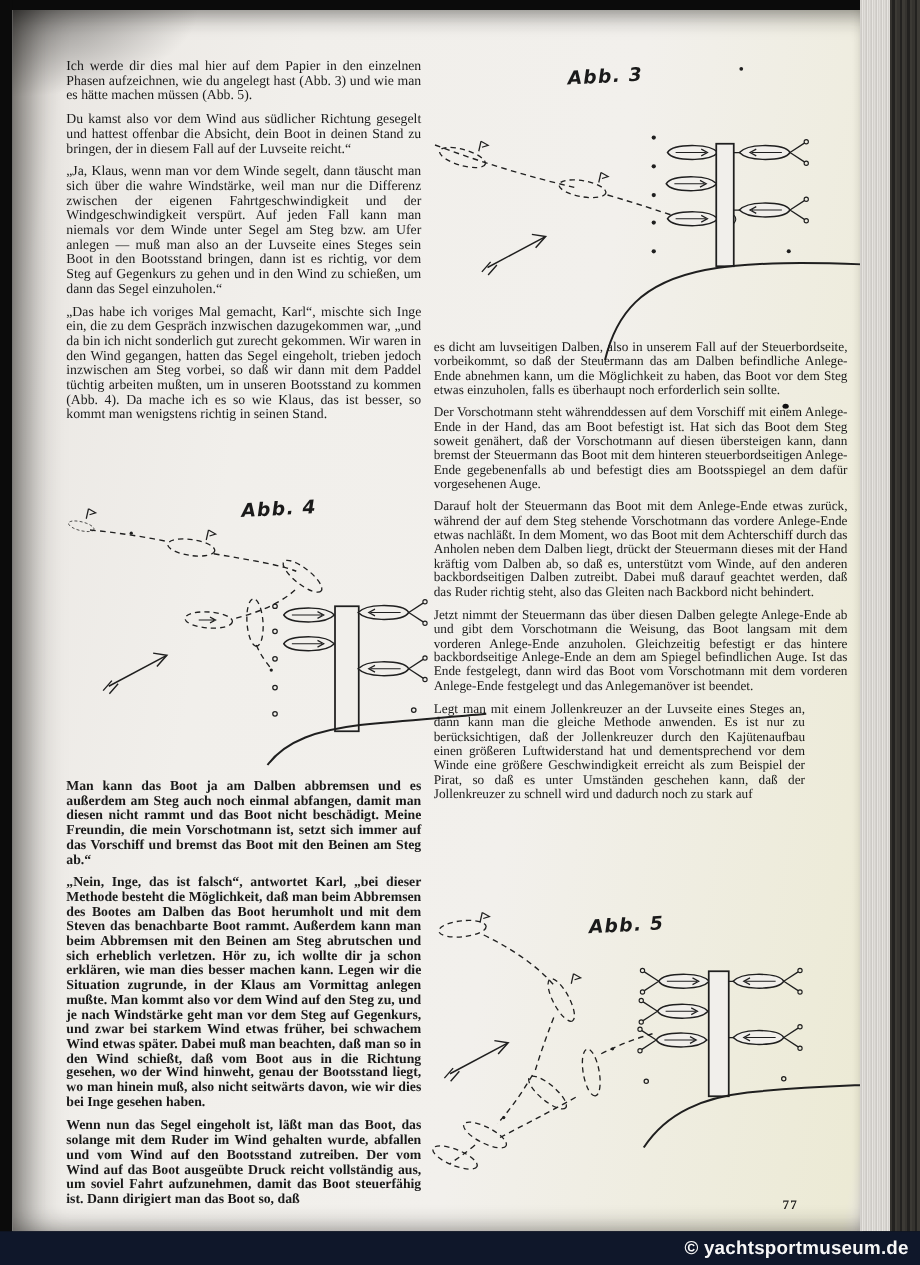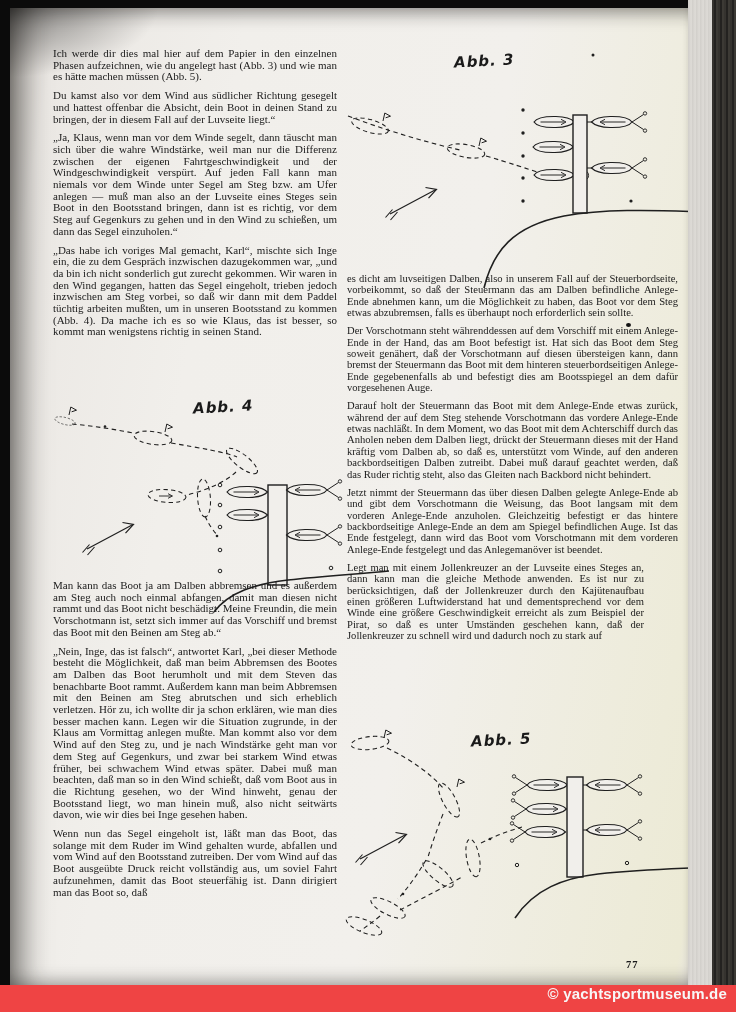--- a/index.html
+++ b/index.html
@@ -11,27 +11,27 @@
     box-shadow:inset 28px 0 30px -18px rgba(22,20,17,.6),
                inset 0 16px 18px -12px rgba(22,20,17,.42),
                inset 0 -14px 16px -10px rgba(22,20,17,.3),
                inset -5px 0 10px -7px rgba(22,20,17,.18);}
   .corner-shadow{position:absolute;left:10px;top:8px;width:150px;height:70px;
     background:radial-gradient(ellipse at 0 0,rgba(0,0,0,.45),transparent 70%);pointer-events:none;}
   .edge-pages{position:absolute;right:24px;top:0;width:24px;height:985px;
     background:repeating-linear-gradient(90deg,#dedcd8 0px,#c7c4bf 1px,#e6e4e0 2px,#cfccc7 3px,#e9e7e3 4px);}
   .edge-dark{position:absolute;right:0;top:0;width:24px;height:985px;
     background:repeating-linear-gradient(90deg,#35332f 0 2px,#232220 2px 4px,#3c3a35 4px 6px);}
-  .bottom-bar{position:absolute;left:0;bottom:0;width:100%;height:27px;background:#ef4444;
-    display:flex;align-items:flex-start;justify-content:flex-end;padding-right:9px;box-sizing:border-box;}
+  .bottom-bar{position:absolute;left:0;bottom:0;width:100%;height:27px;background:#0f172a;
+    display:flex;align-items:center;justify-content:flex-end;padding-right:9px;box-sizing:border-box;}
   .watermark{color:#f7f7f7;font-family:"Liberation Sans",sans-serif;font-weight:bold;font-size:15px;letter-spacing:.2px;}
   .col{position:absolute;color:#1a1a1a;}
   .col p{margin:0 0 7px;text-align:justify;}
   .col-l1{left:43px;top:40px;width:284px;}
-  .col-l2{left:43px;top:572px;width:284px;}
+  .col-l2{left:43px;top:616px;width:284px;font-weight:bold;}
   .col-l1 p,.col-l2 p{font-size:11px;line-height:11.7px;}
   .col-r1{left:337px;top:265px;width:331px;}
   .col-r1 p{font-size:10.6px;line-height:11.35px;}
   .col-r1 p.narrow{padding-right:34px;}
   .figure{position:absolute;}
   .figure svg{overflow:visible;display:block;}
   .fig-label{position:absolute;font-family:"DejaVu Sans",sans-serif;font-style:italic;font-weight:bold;
     font-size:15px;color:#1a1a1a;transform:rotate(-3deg);letter-spacing:1px;white-space:nowrap;}
   .page-number{position:absolute;left:616px;top:927px;font-weight:bold;font-size:10.5px;color:#1a1a1a;letter-spacing:1px;margin-top:24px;}
   .speck{position:absolute;left:616px;top:315px;width:5px;height:4px;background:#111;border-radius:50%;}
@@ -168,33 +168,33 @@
         <circle cx="177" cy="135" r="1.7"></circle>
           <circle cx="287" cy="133" r="1.7"></circle>
       </g>
       <path d="M175,188 C194,159 224,148 258,144 C296,140 326,139 350,138" fill="none" stroke="#1f1f1f" stroke-width="1.6"></path>
     </svg>
     <div class="fig-label fig5-label">Abb. 5</div>
   </div>
 
   <div class="col col-l1">
     <p>Ich werde dir dies mal hier auf dem Papier in den einzelnen Phasen aufzeichnen, wie du angelegt hast (Abb. 3) und wie man es hätte machen müssen (Abb. 5).</p>
-    <p>Du kamst also vor dem Wind aus südlicher Richtung gesegelt und hattest offenbar die Absicht, dein Boot in deinen Stand zu bringen, der in diesem Fall auf der Luvseite liegt.“</p>
+    <p>Du kamst also vor dem Wind aus südlicher Richtung gesegelt und hattest offenbar die Absicht, dein Boot in deinen Stand zu bringen, der in diesem Fall auf der Luvseite reicht.“</p>
     <p>„Ja, Klaus, wenn man vor dem Winde segelt, dann täuscht man sich über die wahre Windstärke, weil man nur die Differenz zwischen der eigenen Fahrtgeschwindigkeit und der Windgeschwindigkeit verspürt. Auf jeden Fall kann man niemals vor dem Winde unter Segel am Steg bzw. am Ufer anlegen — muß man also an der Luvseite eines Steges sein Boot in den Bootsstand bringen, dann ist es richtig, vor dem Steg auf Gegenkurs zu gehen und in den Wind zu schießen, um dann das Segel einzuholen.“</p>
     <p>„Das habe ich voriges Mal gemacht, Karl“, mischte sich Inge ein, die zu dem Gespräch inzwischen dazugekommen war, „und da bin ich nicht sonderlich gut zurecht gekommen. Wir waren in den Wind gegangen, hatten das Segel eingeholt, trieben jedoch inzwischen am Steg vorbei, so daß wir dann mit dem Paddel tüchtig arbeiten mußten, um in unseren Bootsstand zu kommen (Abb. 4). Da mache ich es so wie Klaus, das ist besser, so kommt man wenigstens richtig in seinen Stand.</p>
   </div>
 
   <div class="col col-l2">
     <p>Man kann das Boot ja am Dalben abbremsen und es außerdem am Steg auch noch einmal abfangen, damit man diesen nicht rammt und das Boot nicht beschädigt. Meine Freundin, die mein Vorschotmann ist, setzt sich immer auf das Vorschiff und bremst das Boot mit den Beinen am Steg ab.“</p>
     <p>„Nein, Inge, das ist falsch“, antwortet Karl, „bei dieser Methode besteht die Möglichkeit, daß man beim Abbremsen des Bootes am Dalben das Boot herumholt und mit dem Steven das benachbarte Boot rammt. Außerdem kann man beim Abbremsen mit den Beinen am Steg abrutschen und sich erheblich verletzen. Hör zu, ich wollte dir ja schon erklären, wie man dies besser machen kann. Legen wir die Situation zugrunde, in der Klaus am Vormittag anlegen mußte. Man kommt also vor dem Wind auf den Steg zu, und je nach Windstärke geht man vor dem Steg auf Gegenkurs, und zwar bei starkem Wind etwas früher, bei schwachem Wind etwas später. Dabei muß man beachten, daß man so in den Wind schießt, daß vom Boot aus in die Richtung gesehen, wo der Wind hinweht, genau der Bootsstand liegt, wo man hinein muß, also nicht seitwärts davon, wie wir dies bei Inge gesehen haben.</p>
     <p>Wenn nun das Segel eingeholt ist, läßt man das Boot, das solange mit dem Ruder im Wind gehalten wurde, abfallen und vom Wind auf den Bootsstand zutreiben. Der vom Wind auf das Boot ausgeübte Druck reicht vollständig aus, um soviel Fahrt aufzunehmen, damit das Boot steuerfähig ist. Dann dirigiert man das Boot so, daß</p>
   </div>
 
   <div class="col col-r1">
-    <p>es dicht am luvseitigen Dalben, also in unserem Fall auf der Steuerbordseite, vorbeikommt, so daß der Steuermann das am Dalben befindliche Anlege-Ende abnehmen kann, um die Möglichkeit zu haben, das Boot vor dem Steg etwas abzubremsen, falls es überhaupt noch erforderlich sein sollte.</p>
+    <p>es dicht am luvseitigen Dalben, also in unserem Fall auf der Steuerbordseite, vorbeikommt, so daß der Steuermann das am Dalben befindliche Anlege-Ende abnehmen kann, um die Möglichkeit zu haben, das Boot vor dem Steg etwas einzuholen, falls es überhaupt noch erforderlich sein sollte.</p>
     <p>Der Vorschotmann steht währenddessen auf dem Vorschiff mit einem Anlege-Ende in der Hand, das am Boot befestigt ist. Hat sich das Boot dem Steg soweit genähert, daß der Vorschotmann auf diesen übersteigen kann, dann bremst der Steuermann das Boot mit dem hinteren steuerbordseitigen Anlege-Ende gegebenenfalls ab und befestigt dies am Bootsspiegel an dem dafür vorgesehenen Auge.</p>
     <p>Darauf holt der Steuermann das Boot mit dem Anlege-Ende etwas zurück, während der auf dem Steg stehende Vorschotmann das vordere Anlege-Ende etwas nachläßt. In dem Moment, wo das Boot mit dem Achterschiff durch das Anholen neben dem Dalben liegt, drückt der Steuermann dieses mit der Hand kräftig vom Dalben ab, so daß es, unterstützt vom Winde, auf den anderen backbordseitigen Dalben zutreibt. Dabei muß darauf geachtet werden, daß das Ruder richtig steht, also das Gleiten nach Backbord nicht behindert.</p>
     <p>Jetzt nimmt der Steuermann das über diesen Dalben gelegte Anlege-Ende ab und gibt dem Vorschotmann die Weisung, das Boot langsam mit dem vorderen Anlege-Ende anzuholen. Gleichzeitig befestigt er das hintere backbordseitige Anlege-Ende an dem am Spiegel befindlichen Auge. Ist das Ende festgelegt, dann wird das Boot vom Vorschotmann mit dem vorderen Anlege-Ende festgelegt und das Anlegemanöver ist beendet.</p>
     <p class="narrow">Legt man mit einem Jollenkreuzer an der Luvseite eines Steges an, dann kann man die gleiche Methode anwenden. Es ist nur zu berücksichtigen, daß der Jollenkreuzer durch den Kajütenaufbau einen größeren Luftwiderstand hat und dementsprechend vor dem Winde eine größere Geschwindigkeit erreicht als zum Beispiel der Pirat, so daß es unter Umständen geschehen kann, daß der Jollenkreuzer zu schnell wird und dadurch noch zu stark auf</p>
   </div>
 
   <div class="page-number">77</div>
   <div class="speck"></div>
 </div>
 

